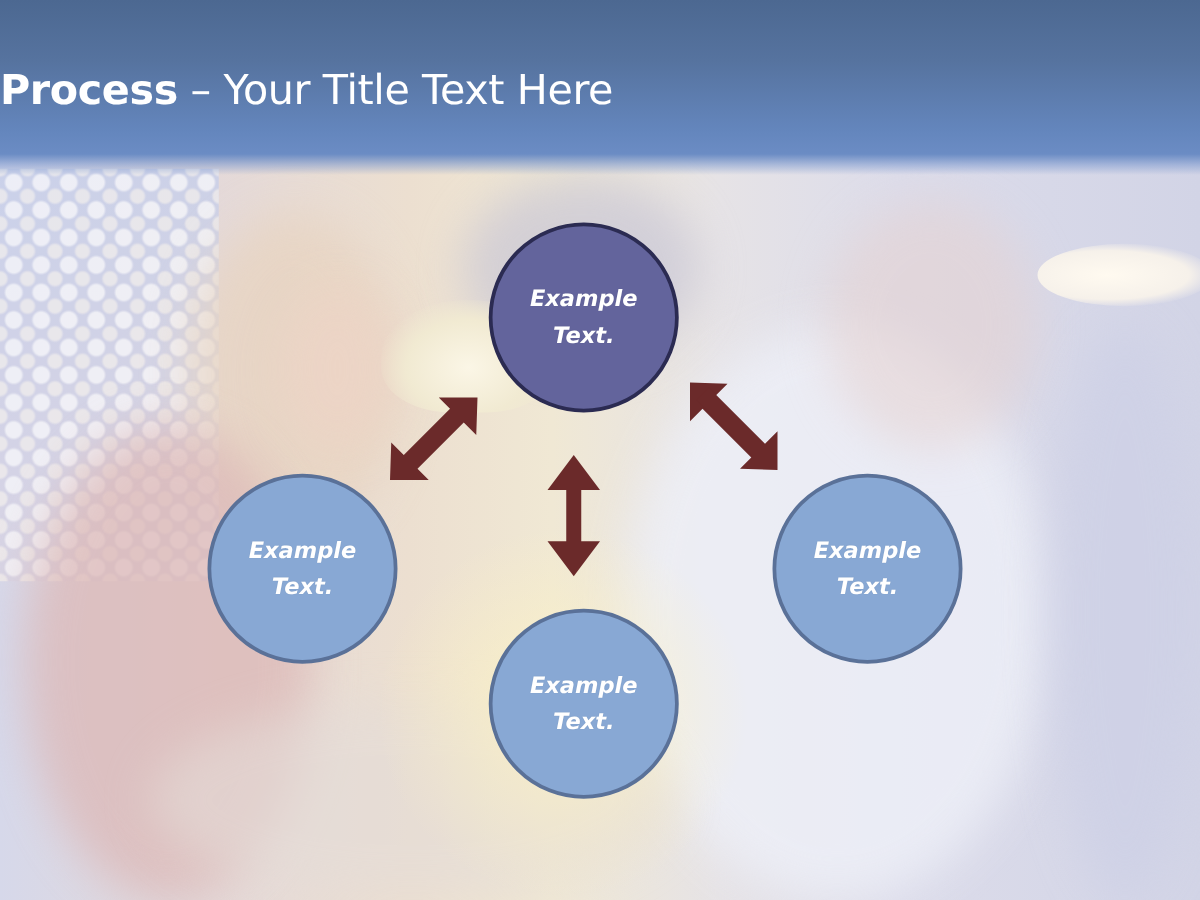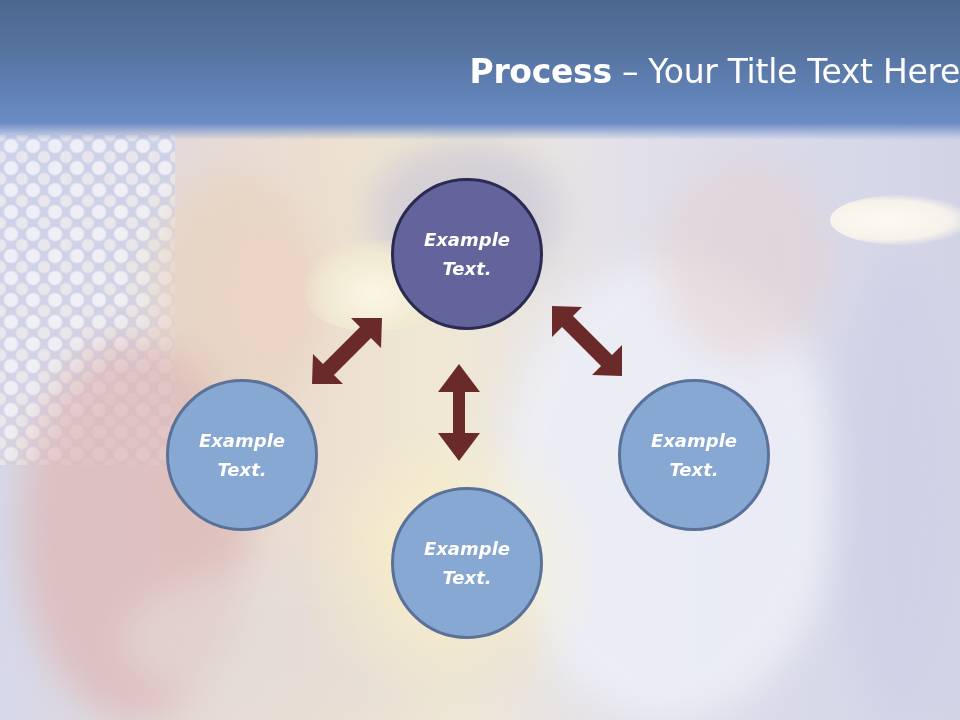--- a/index.html
+++ b/index.html
@@ -26,21 +26,21 @@
       background: radial-gradient(ellipse at 40% 50%, #fffaf0 0%, #f6f1ea 55%, rgba(240,236,240,0) 75%); }
     .lamp-shade-left { position: absolute; left: 305px; top: 240px; width: 140px; height: 90px; border-radius: 50% 50% 40% 40%;
       background: radial-gradient(ellipse at 50% 60%, #fbf6e6 0%, #f1ead2 50%, rgba(240,230,200,0) 75%); }
     .glow-bottom { position: absolute; left: 300px; top: 420px; width: 300px; height: 300px; border-radius: 50%;
       background: radial-gradient(circle, rgba(252,242,196,0.85), rgba(245,236,210,0) 70%); }
 
     
     .title-band { position: absolute; left: 0; top: 0; width: 960px; height: 140px;
       background: linear-gradient(180deg, #4c6891 0%, #56739f 35%, #6486bd 75%, #6b8cc4 88%, rgba(120,150,205,0.55) 94%, rgba(170,190,225,0) 100%);
     }
-    .title { position: absolute; left: 0; top: 52px; width: 960px; text-align: right; color: #ffffff;
+    .title { position: absolute; left: 0; top: 52px; width: 960px; text-align: left; color: #ffffff;
       font-family: "DejaVu Sans", "Liberation Sans", sans-serif; font-size: 33px; letter-spacing: -0.3px; white-space: nowrap; }
     .title .bold { font-weight: bold; }
     .title .rest { font-weight: normal; }
 
     
     .node { position: absolute; width: 152px; height: 152px; border-radius: 50%; box-sizing: border-box;
       display: flex; flex-direction: column; align-items: center; justify-content: center; }
     .node.primary { background: #63649c; border: 3px solid #2b2b52; }
     .node.secondary { background: #88a8d4; border: 3px solid #5a7198; }
     .node .label { color: #ffffff; font-family: "DejaVu Sans", "Liberation Sans", sans-serif; font-style: italic; font-weight: bold;

